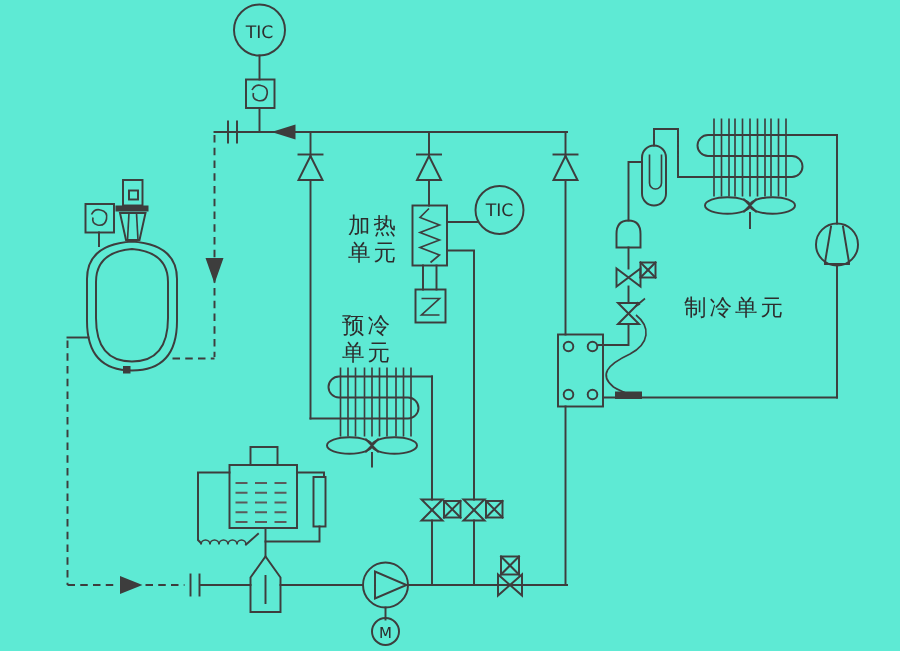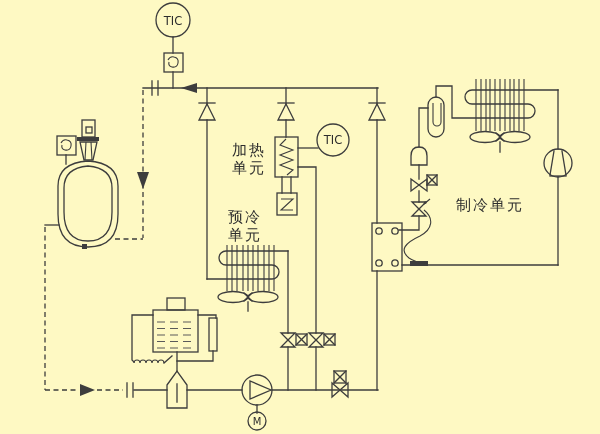--- a/index.html
+++ b/index.html
@@ -1,16 +1,16 @@
 <!DOCTYPE html>
 <html><head>
 <meta charset="utf-8">
 <style>
   html,body{margin:0;padding:0;background:#ffffff;}
-  .stage{position:relative;width:600px;height:434px;background:#fef9c3;overflow:hidden;
+  .stage{position:relative;width:600px;height:434px;background:#5eead4;overflow:hidden;
          font-family:"DejaVu Sans",sans-serif;}
   svg{position:absolute;left:0;top:0;}
   .ln{stroke:#3d3d3d;fill:none;stroke-width:1.3;stroke-linecap:square;}
   .thin{stroke:#3d3d3d;fill:none;stroke-width:1.1;}
   .fl{fill:#3d3d3d;stroke:none;}
   .dash{stroke:#3d3d3d;fill:none;stroke-width:1.3;stroke-dasharray:5 3.5;}
   .lvl{stroke:#5a5a5a;fill:none;stroke-width:1.2;stroke-dasharray:8 5;}
   text{fill:#2d2d2d;stroke:none;font-family:"DejaVu Sans",sans-serif;}
   .inst{font-size:11.5px;text-anchor:middle;}
   .cjk{font-size:15px;letter-spacing:2px;}

